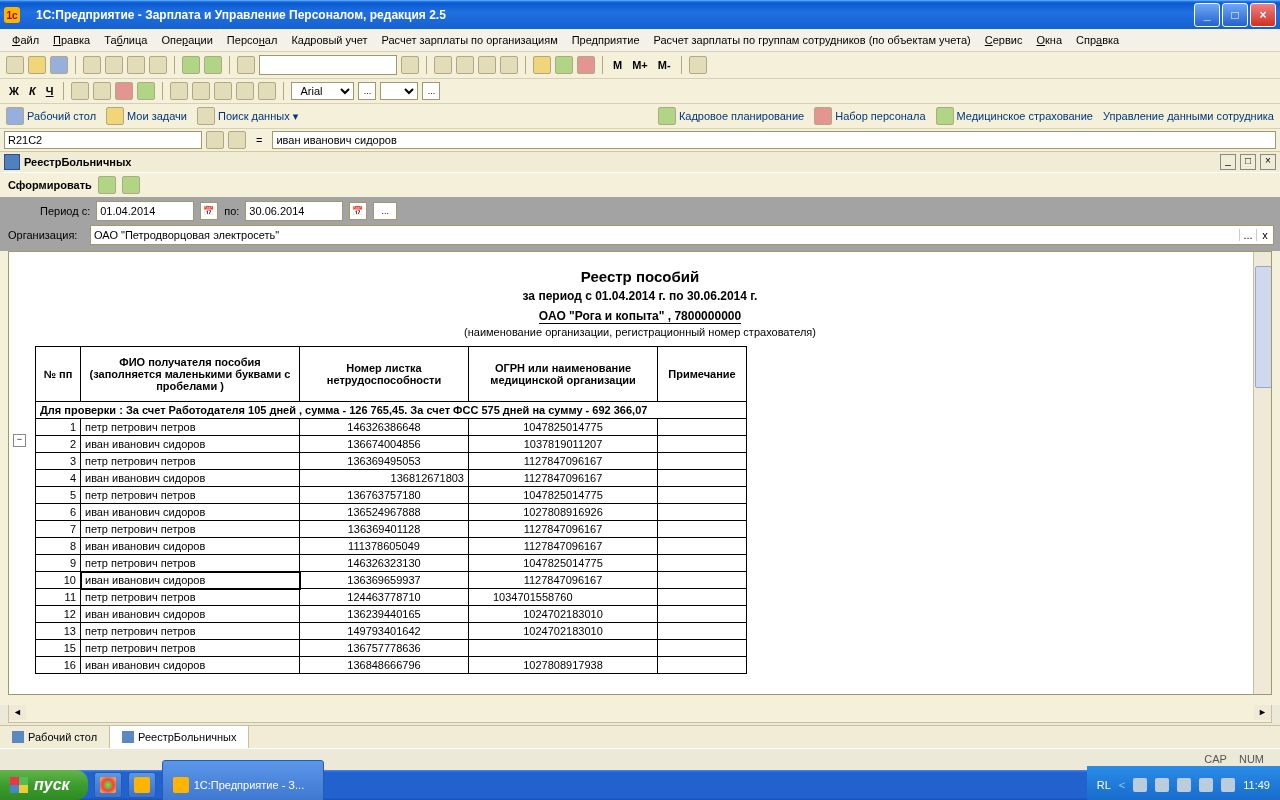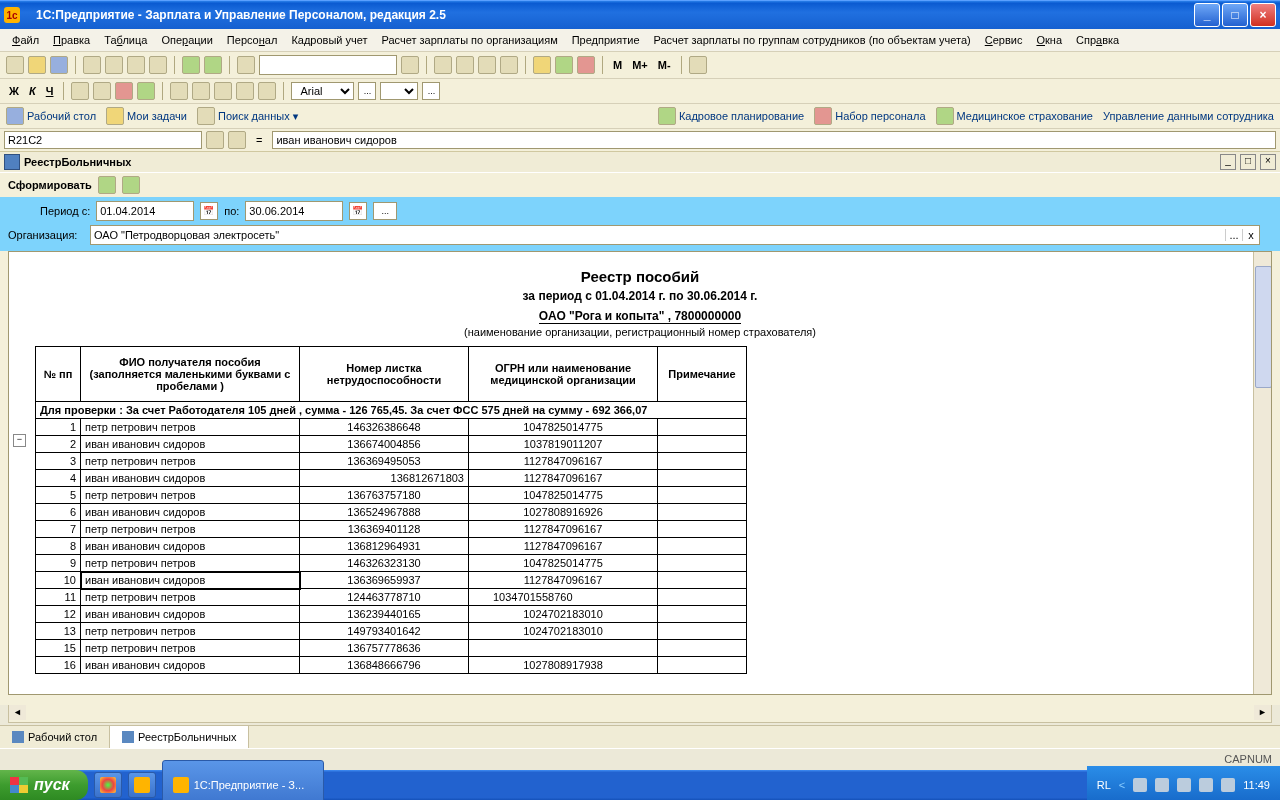--- a/index.html
+++ b/index.html
@@ -26,21 +26,21 @@
 .linkbar .sp{flex:1}
 .cellbar{background:#f4f0da;padding:2px 4px;display:flex;align-items:center;gap:4px;border-top:1px solid #d6d0b8}
 .cellbar input{border:1px solid #a09870;height:16px;font-size:11px;padding:0 3px}
 .tabbar{background:#f0ecd6;border-top:1px solid #d0c8a0;padding:2px 4px;display:flex;align-items:center;gap:4px}
 .tabbar .tab-ico{width:14px;height:14px;background:#5080c0;border:1px solid #305080}
 .tabbar .tab-title{font-weight:bold}
 .tabbar .tabsp{flex:1}
 .tabbar .tabctl{width:14px;height:14px;border:1px solid #888;font-size:10px;text-align:center;line-height:12px;cursor:pointer}
 .formtop{background:#f4f0da;padding:3px 8px;display:flex;align-items:center;gap:6px;border-top:1px solid #fff}
 .formtop .btn{font-weight:bold;cursor:pointer}
-.params{background:#7dd3fc;padding:4px 20px 2px 8px}
+.params{background:#a3a3a3;padding:4px 6px 2px 8px}
 .params .row{display:flex;align-items:center;gap:6px;margin-bottom:4px}
 .params label{color:#000}
 .inp{border:1px solid #a09870;background:#fff;height:18px;padding:0 3px;font-size:11px}
 .inp.date{width:90px}
 .calbtn{width:16px;height:16px;border:1px solid #a09870;background:#fff;display:inline-flex;align-items:center;justify-content:center;font-size:9px;cursor:pointer}
 .orgfield{flex:1;display:flex;border:1px solid #a09870;background:#fff;height:18px;align-items:center}
 .orgfield input{border:0;flex:1;height:16px;font-size:11px;padding:0 3px;outline:none}
 .orgfield .sel{width:16px;text-align:center;border-left:1px solid #ccc;cursor:pointer}
 .reportarea{background:#f4f0da;padding:0 8px 4px 8px;position:relative;height:450px}
 .reportwrap{background:#fff;border:1px solid #a09870;height:442px;overflow:hidden;position:relative}
@@ -63,21 +63,21 @@
 .vsb{position:absolute;right:0;top:0;width:17px;height:100%;background:#efe9d8;border-left:1px solid #c8c0a0}
 .vsb .thumb{position:absolute;top:14px;left:1px;width:15px;height:120px;background:#cfd8ef;border:1px solid #9aa8c8;border-radius:2px}
 .hsb{background:#f4f0da;height:17px;margin:0 8px;border:1px solid #c8c0a0;border-top:0;position:relative}
 .hsb .arrow{position:absolute;top:0;width:17px;height:15px;background:#efe9d8;text-align:center;line-height:15px;font-size:9px}
 .hsb .al{left:0}
 .hsb .ar{right:0}
 .bottabs{background:#f0ecd6;display:flex;height:22px;align-items:stretch;border-top:1px solid #c8c0a0;margin-top:2px}
 .bottab{padding:3px 12px;display:flex;align-items:center;gap:4px;border-right:1px solid #c8c0a0;font-size:11px;cursor:pointer}
 .bottab.active{background:#fff}
 .bottab .ico{width:12px;height:12px;background:#5a88c0}
-.statusbar{background:#ece9d8;border-top:1px solid #fff;height:20px;display:flex;align-items:center;justify-content:flex-end;padding:0 8px;font-size:11px;color:#555}
+.statusbar{background:#ece9d8;border-top:1px solid #fff;height:20px;display:flex;align-items:center;justify-content:flex-end;padding:0 16px;gap:12px;font-size:11px;color:#555}
 .taskbar{position:fixed;bottom:0;left:0;right:0;height:30px;background:linear-gradient(to bottom,#3f8cf3 0%,#2262cf 8%,#2262cf 92%,#1450b8 100%);display:flex;align-items:center;color:#fff;font-size:11px}
 .startbtn{height:30px;background:linear-gradient(to bottom,#63b54b 0%,#3d9c2e 50%,#2e8a22 100%);padding:0 18px 0 10px;display:flex;align-items:center;font-weight:bold;font-style:italic;font-size:16px;border-radius:0 12px 12px 0;gap:6px}
 .startbtn .flag{width:18px;height:16px;background:#fff;border-radius:3px;display:grid;grid-template-columns:1fr 1fr;grid-template-rows:1fr 1fr}
 .startbtn .flag span:nth-child(1){background:#e34}
 .startbtn .flag span:nth-child(2){background:#5b5}
 .startbtn .flag span:nth-child(3){background:#48c}
 .startbtn .flag span:nth-child(4){background:#ec3}
 .taskbtn{height:24px;background:linear-gradient(#5a96e8,#3a72cc);border:1px solid #2a5aa8;border-radius:3px;margin-left:6px;padding:12px 10px;display:flex;align-items:center;gap:5px;min-width:140px}
 .taskbtn.mini{min-width:0;width:26px;padding:0;justify-content:center}
 .taskico{width:16px;height:16px;background:#ffb400;border-radius:2px}
@@ -309,21 +309,21 @@
             <tr>
               <td class="numcol" style="text-align: right;">7</td>
               <td class="fiocol" style="text-align: left;">петр петрович петров</td>
               <td class="sheetcol" style="text-align: center;">136369401128</td>
               <td class="ogrncol" style="text-align: center;">1127847096167</td>
               <td class="notecol" style="text-align: left;"></td>
             </tr>
             <tr>
               <td class="numcol" style="text-align: right;">8</td>
               <td class="fiocol" style="text-align: left;">иван иванович сидоров</td>
-              <td class="sheetcol" style="text-align: center;">136812964931</td>
+              <td class="sheetcol" style="text-align: center;">111378605049</td>
               <td class="ogrncol" style="text-align: center;">1127847096167</td>
               <td class="notecol" style="text-align: left;"></td>
             </tr>
             <tr>
               <td class="numcol" style="text-align: right;">9</td>
               <td class="fiocol" style="text-align: left;">петр петрович петров</td>
               <td class="sheetcol" style="text-align: center;">146326323130</td>
               <td class="ogrncol" style="text-align: center;">1047825014775</td>
               <td class="notecol" style="text-align: left;"></td>
             </tr>

